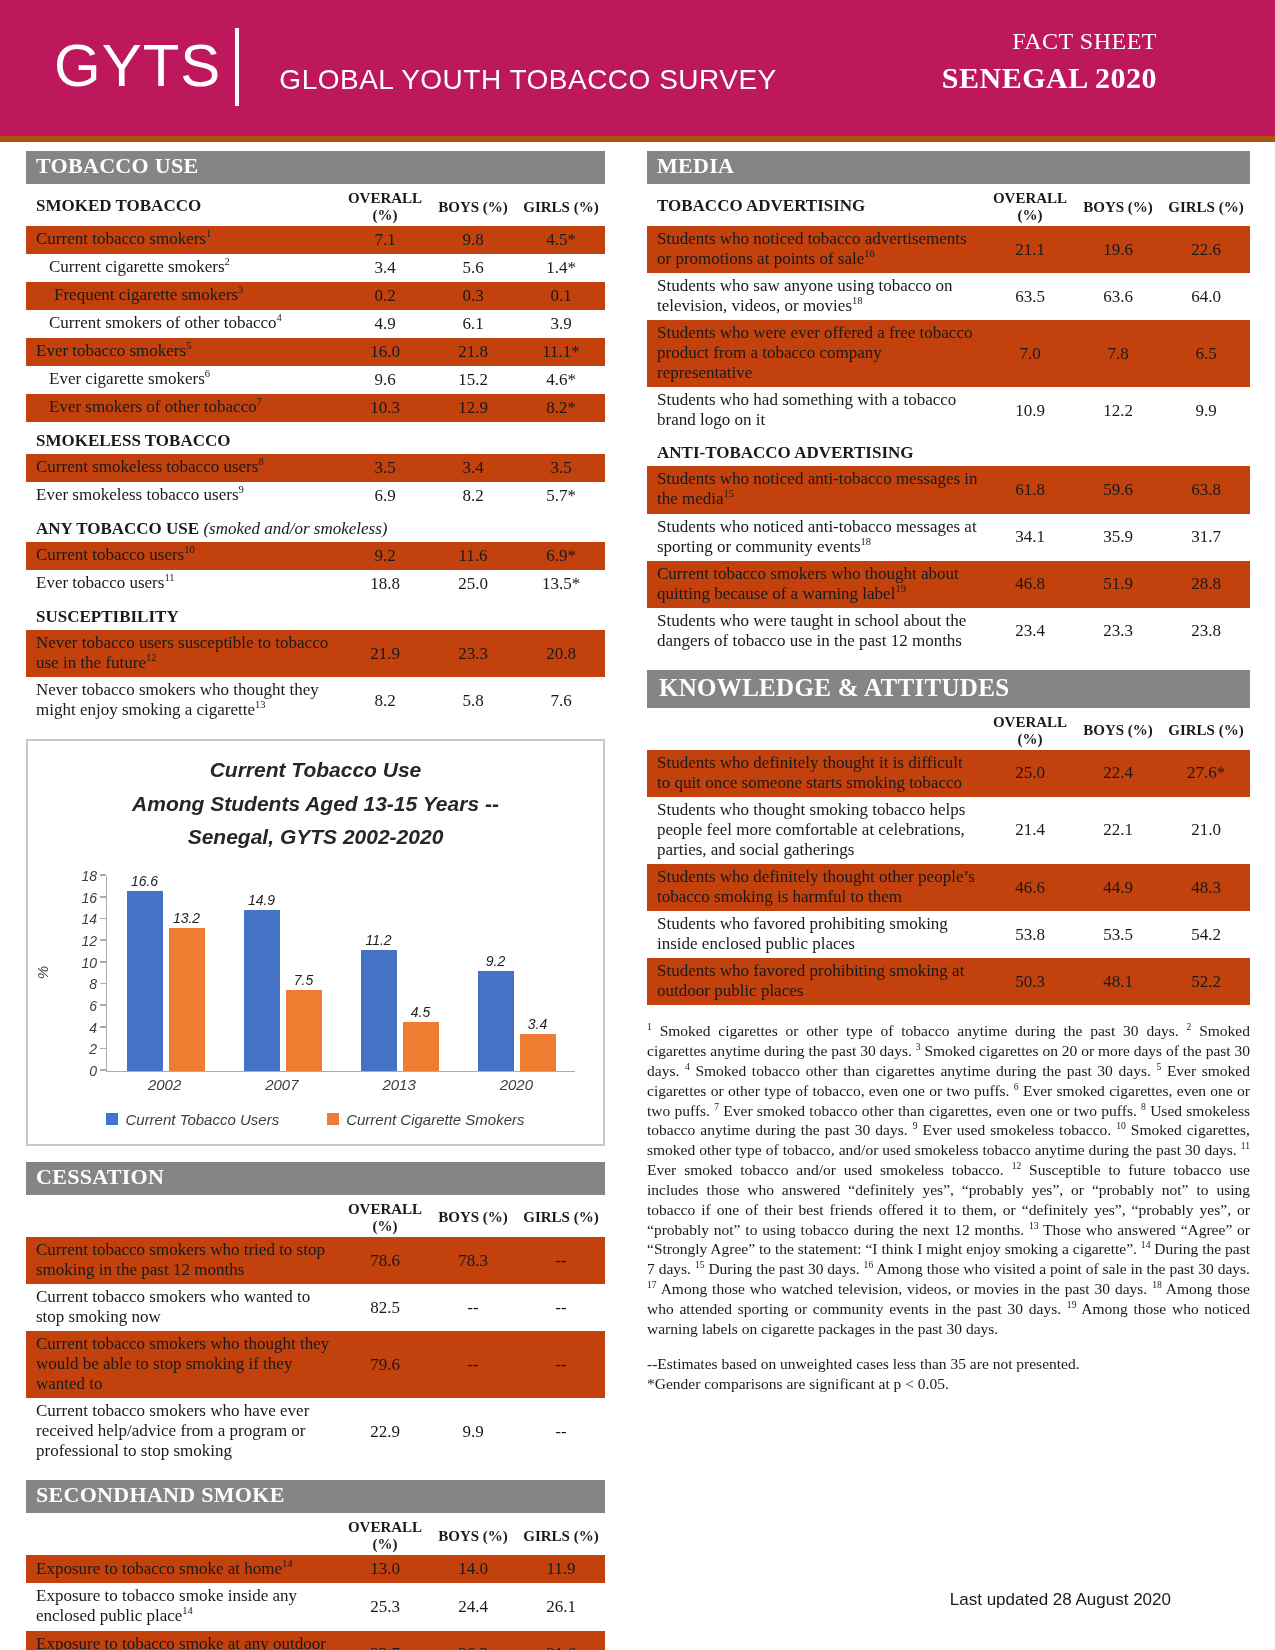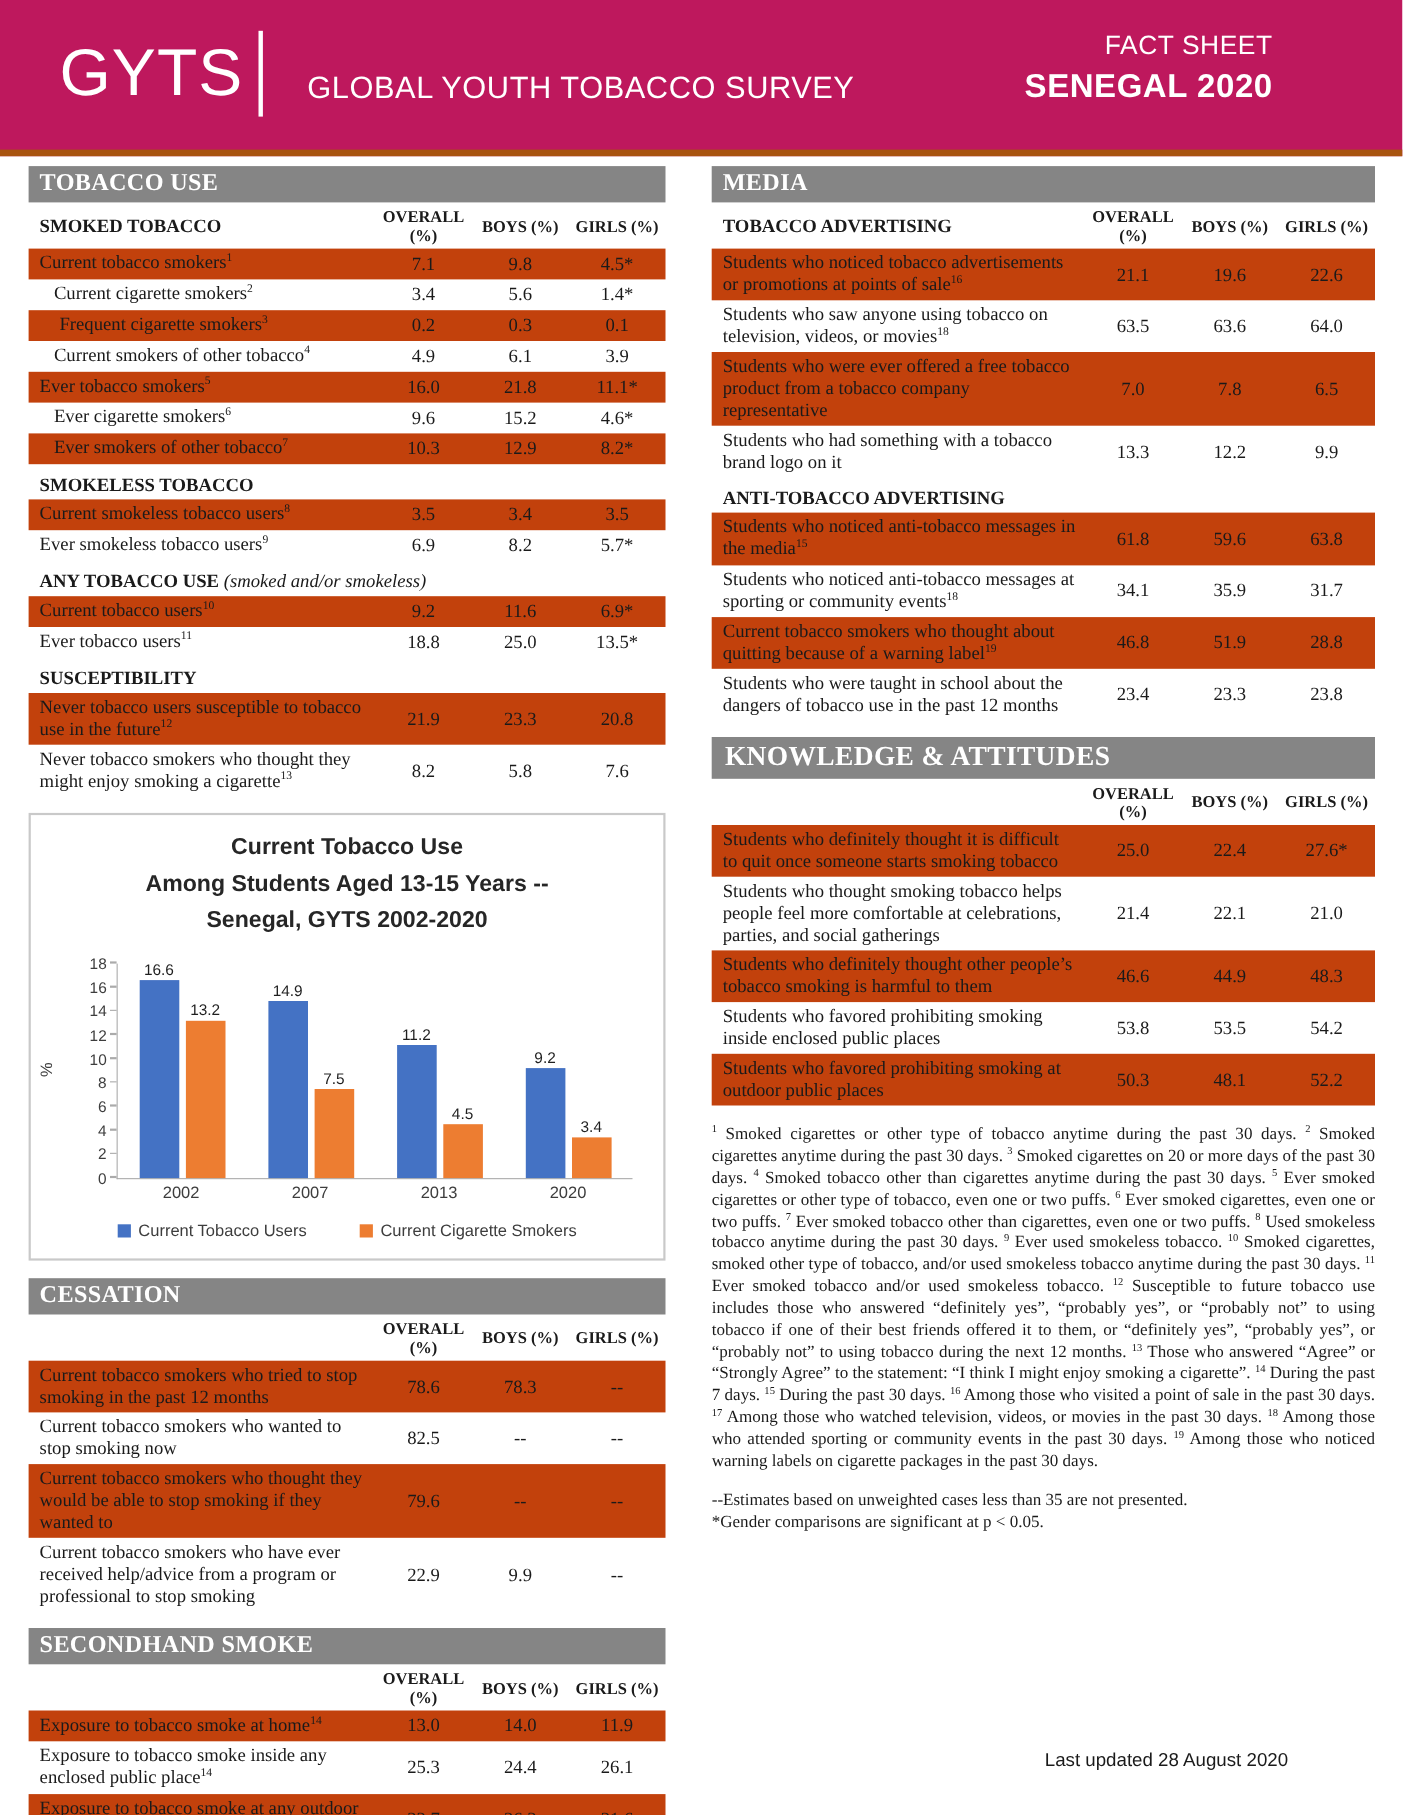--- a/index.html
+++ b/index.html
@@ -11,21 +11,21 @@
   .hdr{
     width:1275px;height:136px;background:#be185d;border-bottom:6px solid #A8540F;
     position:relative;box-sizing:content-box;
   }
   .logo-row{position:absolute;left:54px;top:26px;display:flex;align-items:stretch;color:#fff;
     font-family:"Liberation Sans", sans-serif;}
   .logo-text{font-size:60px;line-height:80px;font-weight:400;letter-spacing:1px;}
   .logo-bar{width:4px;background:#fff;margin:2px 16px 0 14px;}
   .logo-sub{font-size:28px;align-self:flex-end;padding-bottom:10px;letter-spacing:0.5px;margin-left:24px;}
   .hdr-right{position:absolute;right:118px;top:28px;text-align:right;color:#fff;
-    font-family:Liberation Sans, sans-serif;margin-left:24px;}
+    font-family:Liberation Serif, serif;margin-left:24px;}
   .fact-sheet{font-size:24px;font-weight:400;letter-spacing:0.5px;}
   .country{font-size:30px;font-weight:700;margin-top:6px;letter-spacing:0.5px;}
   
   .content{margin:9px 25px 0 26px;display:flex;gap:42px;}
   .col-left{width:579px;}
   .col-right{width:603px;}
   section{margin-bottom:15px;}
   .secbar{background:#858585;color:#fff;font-weight:700;font-size:22px;
     padding:2px 10px 5px 10px;letter-spacing:0.3px;}
   .secbar.big{font-size:25px;padding:4px 10px 6px 12px;}
@@ -34,21 +34,21 @@
   .row.hl{background:#c2410c;}
   .rowlabel{flex:1;font-size:17px;line-height:1.18;padding:1px 6px 2px 10px;}
   .cell{width:88px;text-align:center;font-size:17px;flex:0 0 auto;}
   .row.colhead{min-height:26px;padding-top:6px;}
   .colhead .rowlabel{font-weight:700;font-size:17px;}
   .colhead .colname{font-weight:700;font-size:15px;}
   .subhead{font-weight:700;font-size:17px;padding:9px 0 3px 10px;}
   .subnote{font-weight:400;font-style:italic;}
   sup{font-size:0.62em;line-height:0;}
   
-  .chartbox{border:2px solid #C9C9C9;margin:14px 0 16px 0;padding-bottom:16px;}
+  .chartbox{border:2px solid #C9C9C9;margin:14px 0 16px 0;padding-bottom:16px;font-style:italic;}
   .chart-title{font-family:"Liberation Sans", sans-serif;font-weight:700;font-size:21px;
     color:#262626;text-align:center;line-height:1.6;margin-top:12px;}
   .plotwrap{position:relative;margin:22px 28px 0 78px;}
   .plot{position:relative;height:195px;border-left:1.5px solid #ABABAB;
     border-bottom:1.5px solid #ABABAB;display:flex;}
   .yaxis{position:absolute;left:0;top:0;height:100%;width:0;}
   .ytick-label{position:absolute;left:-46px;width:36px;text-align:right;
     font-family:"Liberation Sans", sans-serif;font-size:14px;color:#3d3d3d;}
   .ytick-mark{position:absolute;left:-7px;width:6px;height:1.5px;background:#ABABAB;}
   .ylab{position:absolute;left:-70px;top:45%;transform:rotate(-90deg);
@@ -366,21 +366,21 @@
               <div class="cell">64.0</div>
             </div>
             <div class="row hl">
               <div class="rowlabel">Students who were ever offered a free tobacco product from a tobacco company representative</div>
               <div class="cell">7.0</div>
               <div class="cell">7.8</div>
               <div class="cell">6.5</div>
             </div>
             <div class="row">
               <div class="rowlabel">Students who had something with a tobacco brand logo on it</div>
-              <div class="cell">13.3</div>
+              <div class="cell">10.9</div>
               <div class="cell">12.2</div>
               <div class="cell">9.9</div>
             </div>
             <div class="subhead"><span>ANTI-TOBACCO ADVERTISING</span></div>
             <div class="row hl">
               <div class="rowlabel">Students who noticed anti-tobacco messages in the media<sup>15</sup></div>
               <div class="cell">61.8</div>
               <div class="cell">59.6</div>
               <div class="cell">63.8</div>
             </div>

